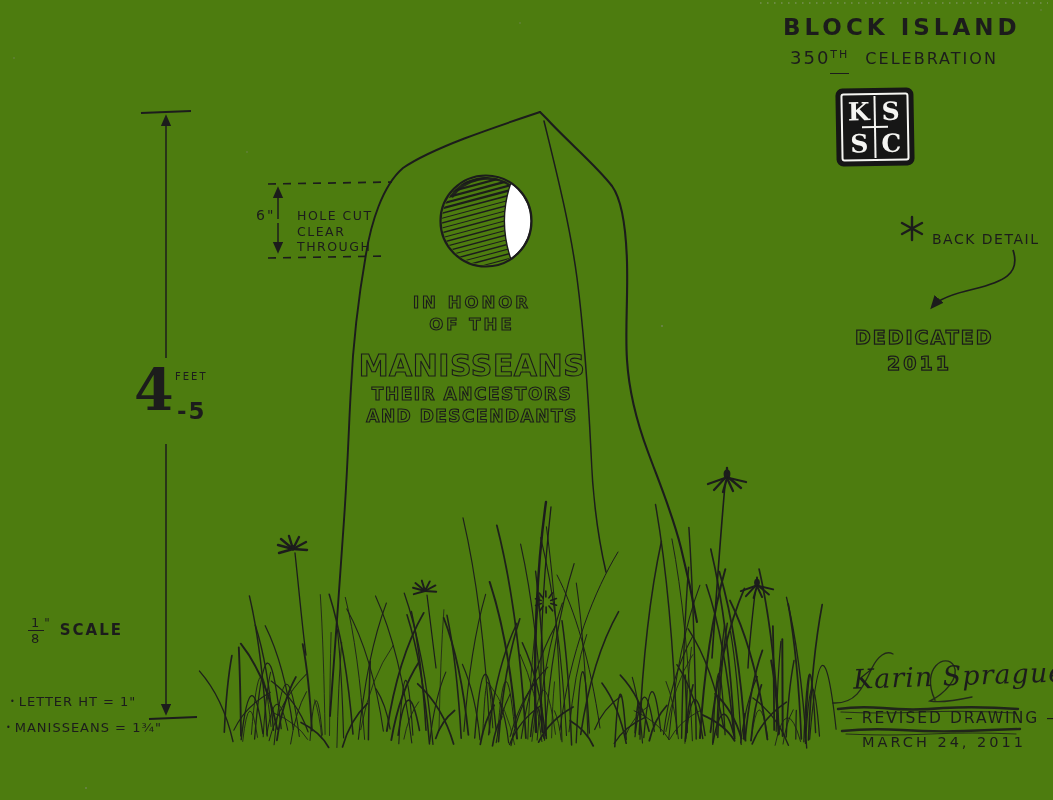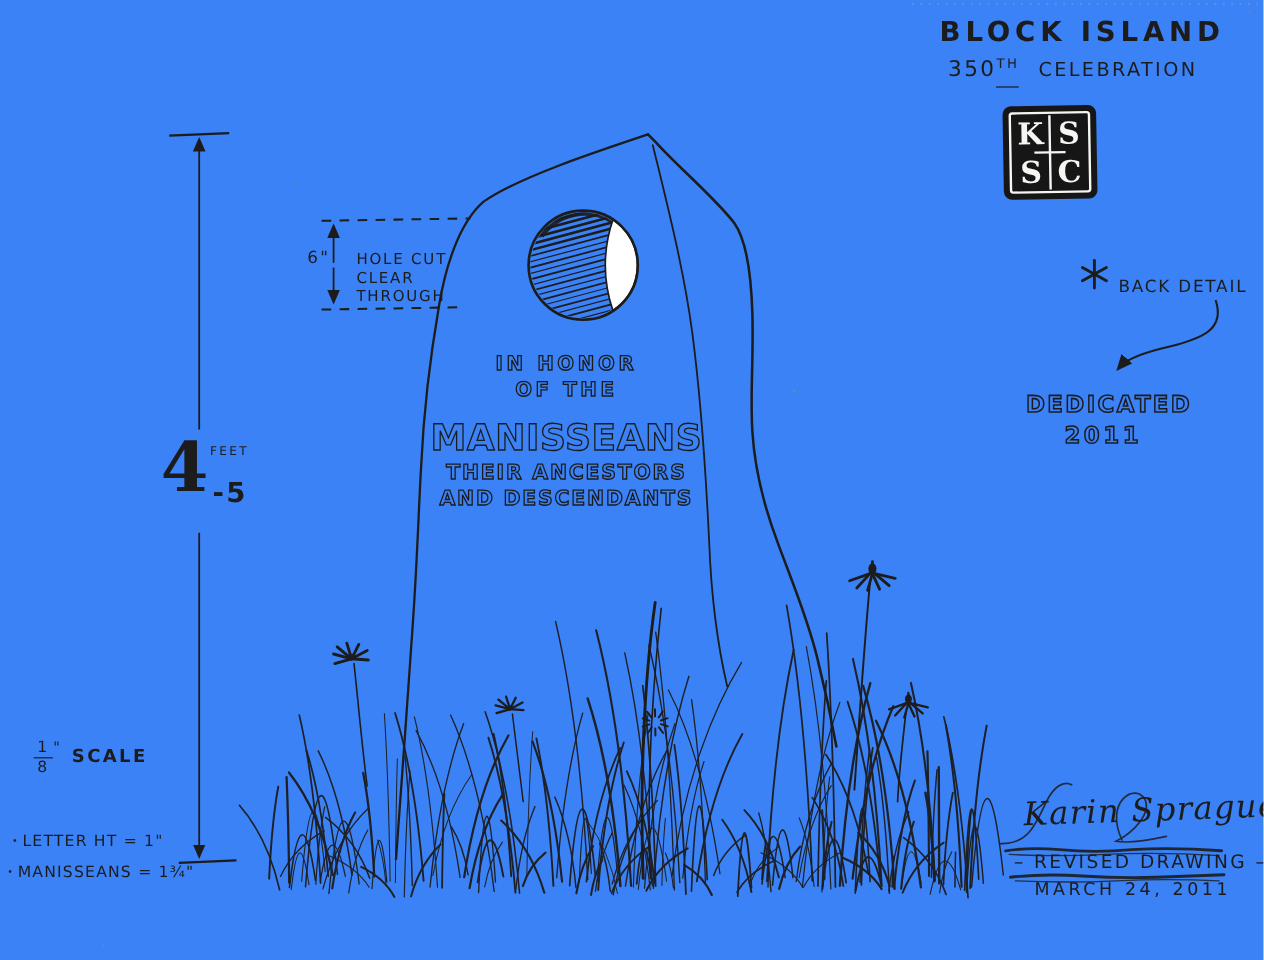--- a/index.html
+++ b/index.html
@@ -1,16 +1,16 @@
 <!DOCTYPE html>
 <html><head>
 <meta charset="utf-8">
 <style>
   html,body{margin:0;padding:0;background:#ffffff;}
-  #page{position:relative;width:1053px;height:800px;background:#3b82f6;overflow:hidden;
+  #page{position:relative;width:1053px;height:800px;background:#4d7c0f;overflow:hidden;
         font-family:"DejaVu Sans",sans-serif;color:#1c1c1c;}
   #art{position:absolute;left:0;top:0;z-index:1;}
   .txt{position:absolute;z-index:2;white-space:nowrap;color:#1c1c1c;}
 
   
   .hand{font-family:"DejaVu Sans",sans-serif;letter-spacing:2px;}
   .title-main{left:783px;top:14px;font-size:23px;font-weight:bold;letter-spacing:4px;}
   .title-sub{left:790px;top:47px;font-size:16px;letter-spacing:2px;}
   .title-sub .num{font-size:18px;}
   .title-sub .sup{font-size:11px;vertical-align:6px;border-bottom:1.6px solid #1c1c1c;padding-bottom:12px;}

